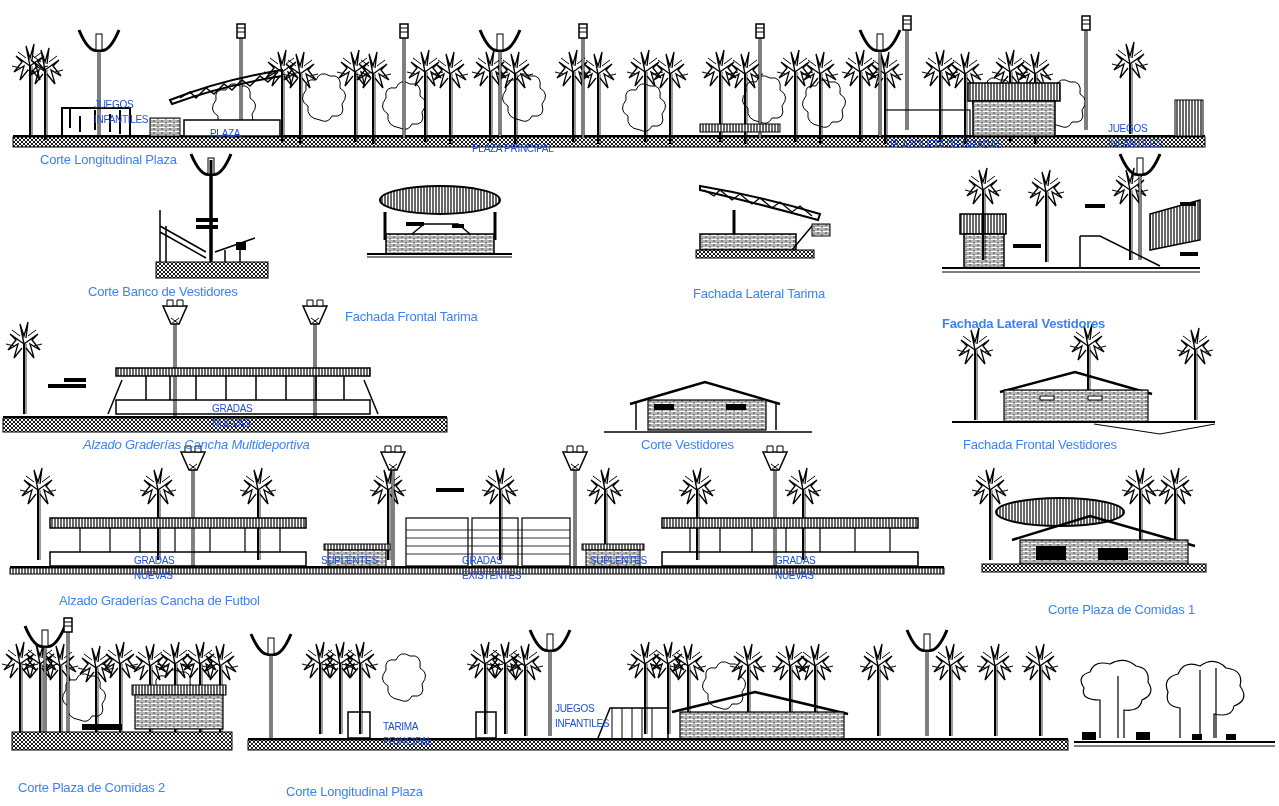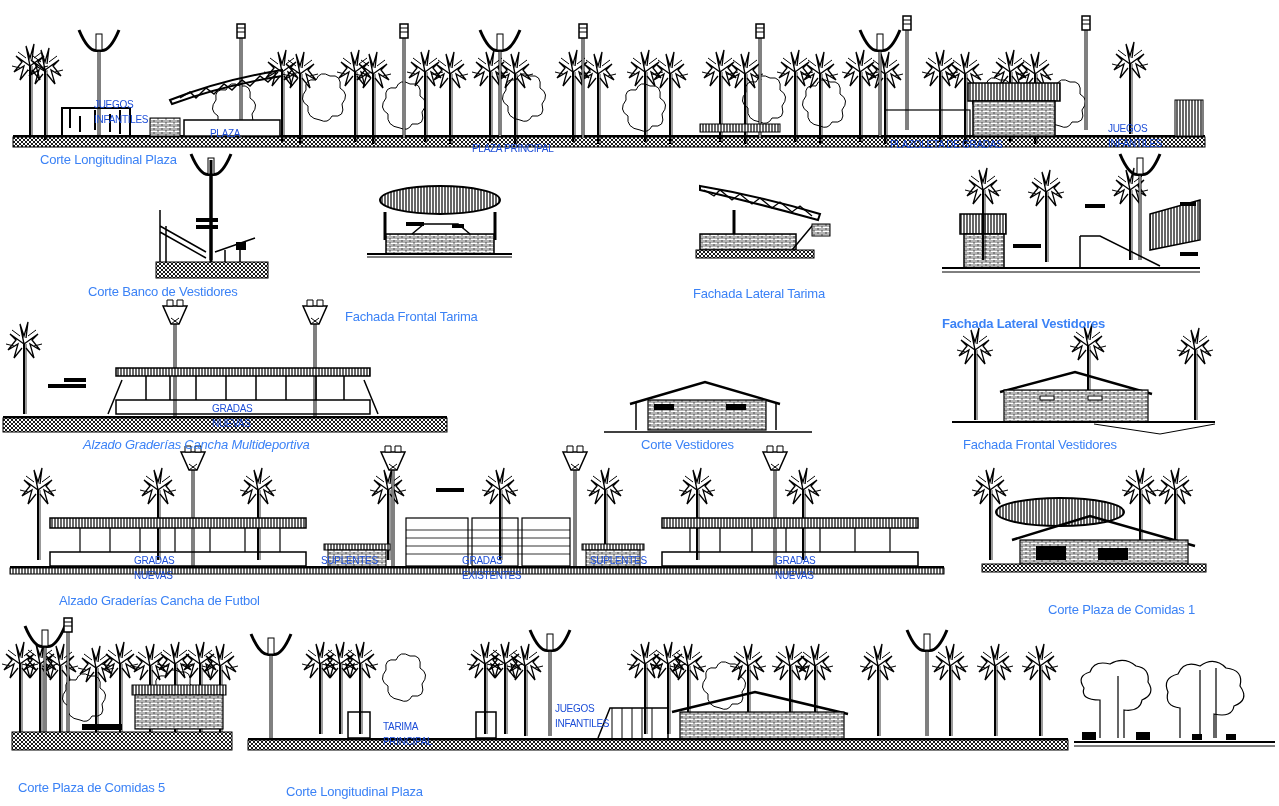--- a/index.html
+++ b/index.html
@@ -323,21 +323,21 @@
 <div class="caption" style="left:40px;top:152px;">Corte Longitudinal Plaza</div>
 <div class="caption" style="left:88px;top:284px;">Corte Banco de Vestidores</div>
 <div class="caption" style="left:345px;top:285px;margin-top:24px;">Fachada Frontal Tarima</div>
 <div class="caption" style="left:693px;top:286px;">Fachada Lateral Tarima</div>
 <div class="caption" style="left:942px;top:316px;font-weight:bold;">Fachada Lateral Vestidores</div>
 <div class="caption" style="left:83px;top:437px;font-style:italic;">Alzado Graderías Cancha Multideportiva</div>
 <div class="caption" style="left:641px;top:437px;">Corte Vestidores</div>
 <div class="caption" style="left:963px;top:437px;">Fachada Frontal Vestidores</div>
 <div class="caption" style="left:59px;top:593px;">Alzado Graderías Cancha de Futbol</div>
 <div class="caption" style="left:1029px;top:602px;margin-left:19px;">Corte Plaza de Comidas 1</div>
-<div class="caption" style="left:18px;top:780px;">Corte Plaza de Comidas 5</div>
+<div class="caption" style="left:18px;top:780px;">Corte Plaza de Comidas 2</div>
 <div class="caption" style="left:286px;top:784px;">Corte Longitudinal Plaza</div>
 
 <div class="tag" style="left:94px;top:78px;">JUEGOS
 INFANTILES</div>
 <div class="tag" style="left:210px;top:107px;">PLAZA</div>
 <div class="tag" style="left:472px;top:122px;">PLAZA PRINCIPAL</div>
 <div class="tag" style="left:890px;top:118px;">PLAZOLETA DE GRADAS</div>
 <div class="tag" style="left:1108px;top:102px;">JUEGOS
 INFANTILES</div>
 

